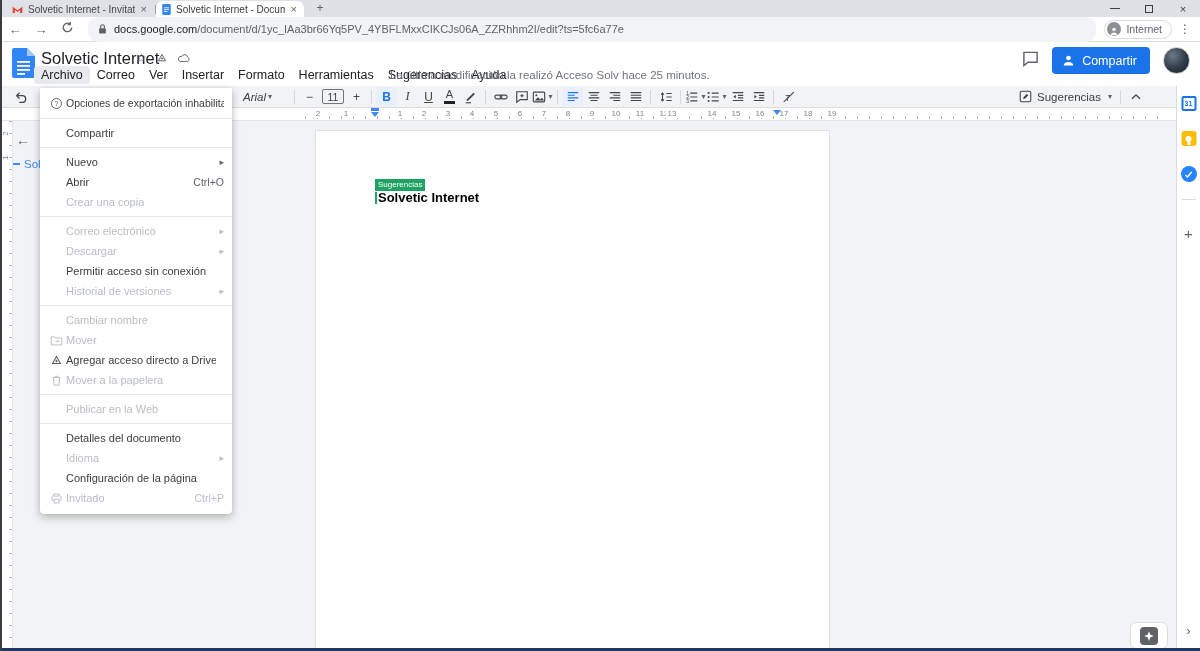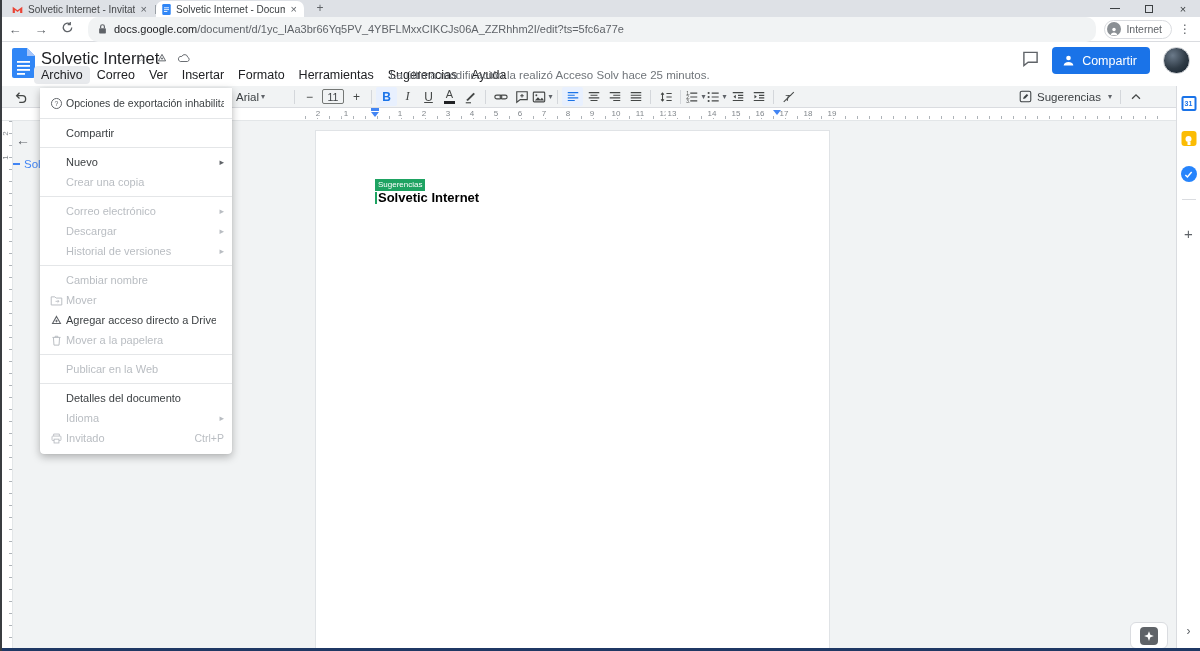--- a/index.html
+++ b/index.html
@@ -52,21 +52,21 @@
   
   .toolbar { position:absolute; left:0; top:86px; width:1176px; height:22px; background:#F1F3F4; border-bottom:1px solid #DADCE0; }
   .tb-left { position:absolute; left:10px; top:0; height:21px; display:flex; align-items:center; }
   .tb-main { position:absolute; left:232px; top:0; height:21px; display:flex; align-items:center; }
   .tb-right { position:absolute; right:1210px; top:0; height:21px; display:flex; align-items:center; right:30px; }
   .tb { height:19px; min-width:21px; display:flex; align-items:center; justify-content:center; border-radius:2px; color:#444746; font-size:12px; }
   .tb svg { width:14px; height:14px; }
   .tb.active { background:#E8F0FE; color:#1A73E8; }
   .tb-sep { width:1px; height:14px; background:#D4D7DB; margin:0 4px; }
   .tb-caret { font-size:8px; color:#5F6368; margin-left:2px; }
-  .font-select { display:flex; align-items:center; width:58px; justify-content:flex-start; padding:0 4px; font-size:11.5px; color:#3C4043; }
+  .font-select { display:flex; align-items:center; width:58px; justify-content:flex-end; padding:0 18px; font-size:11.5px; color:#3C4043;font-style:italic; }
   .size-box { width:22px; height:15px; border:1px solid #747775; border-radius:2px; font-size:10.5px; color:#3C4043; display:flex; align-items:center; justify-content:center; margin:0 2px; }
   .tb-b { font-weight:bold; font-size:12px; }
   .tb-i { font-style:italic; font-family:"Liberation Serif", serif; font-size:12.5px; }
   .tb-u { text-decoration:underline; font-size:12px; }
   .tb-a { font-size:11px; line-height:1; display:flex; flex-direction:column; align-items:center; }
   .tb-a i { display:block; width:11px; height:3px; background:#202124; margin-top:1px; }
   .mode-btn { display:flex; align-items:center; gap:5px; font-size:11.5px; color:#3C4043; padding:0 4px; }
   .mode-btn svg { width:13px; height:13px; }
 
   
@@ -459,35 +459,45 @@
           <span class="mi-icon"></span>
           <span class="mi-label">Compartir</span>
           <span class="mi-right"></span>
         </div>
         <div class="menu-divider"></div>
         <div class="menu-item">
           <span class="mi-icon"></span>
           <span class="mi-label">Nuevo</span>
           <span class="mi-right arrow">▸</span>
         </div>
+        <div class="menu-item">
+          <span class="mi-icon"></span>
+          <span class="mi-label">Abrir</span>
+          <span class="mi-right">Ctrl+O</span>
+        </div>
         <div class="menu-item disabled">
           <span class="mi-icon"></span>
           <span class="mi-label">Crear una copia</span>
           <span class="mi-right"></span>
         </div>
         <div class="menu-divider"></div>
         <div class="menu-item disabled">
           <span class="mi-icon"></span>
           <span class="mi-label">Correo electrónico</span>
           <span class="mi-right arrow">▸</span>
         </div>
         <div class="menu-item disabled">
           <span class="mi-icon"></span>
           <span class="mi-label">Descargar</span>
           <span class="mi-right arrow">▸</span>
+        </div>
+        <div class="menu-item">
+          <span class="mi-icon"></span>
+          <span class="mi-label">Permitir acceso sin conexión</span>
+          <span class="mi-right"></span>
         </div>
         <div class="menu-item disabled">
           <span class="mi-icon"></span>
           <span class="mi-label">Historial de versiones</span>
           <span class="mi-right arrow">▸</span>
         </div>
         <div class="menu-divider"></div>
         <div class="menu-item disabled">
           <span class="mi-icon"></span>
           <span class="mi-label">Cambiar nombre</span>
@@ -531,20 +541,25 @@
         <div class="menu-divider"></div>
         <div class="menu-item">
           <span class="mi-icon"></span>
           <span class="mi-label">Detalles del documento</span>
           <span class="mi-right"></span>
         </div>
         <div class="menu-item disabled">
           <span class="mi-icon"></span>
           <span class="mi-label">Idioma</span>
           <span class="mi-right arrow">▸</span>
+        </div>
+        <div class="menu-item">
+          <span class="mi-icon"></span>
+          <span class="mi-label">Configuración de la página</span>
+          <span class="mi-right"></span>
         </div>
         <div class="menu-item disabled">
           <span class="mi-icon">
             <svg viewBox="0 0 16 16">
               <path d="M4.5 5V2.5h7V5" fill="none" stroke="currentColor" stroke-width="1.1"></path>
               <rect x="2.5" y="5" width="11" height="5.5" rx="1" fill="none" stroke="currentColor" stroke-width="1.1"></rect>
               <rect x="5" y="8.8" width="6" height="4.7" fill="#fff" stroke="currentColor" stroke-width="1.1"></rect>
             </svg>
           </span>
           <span class="mi-label">Invitado</span>

